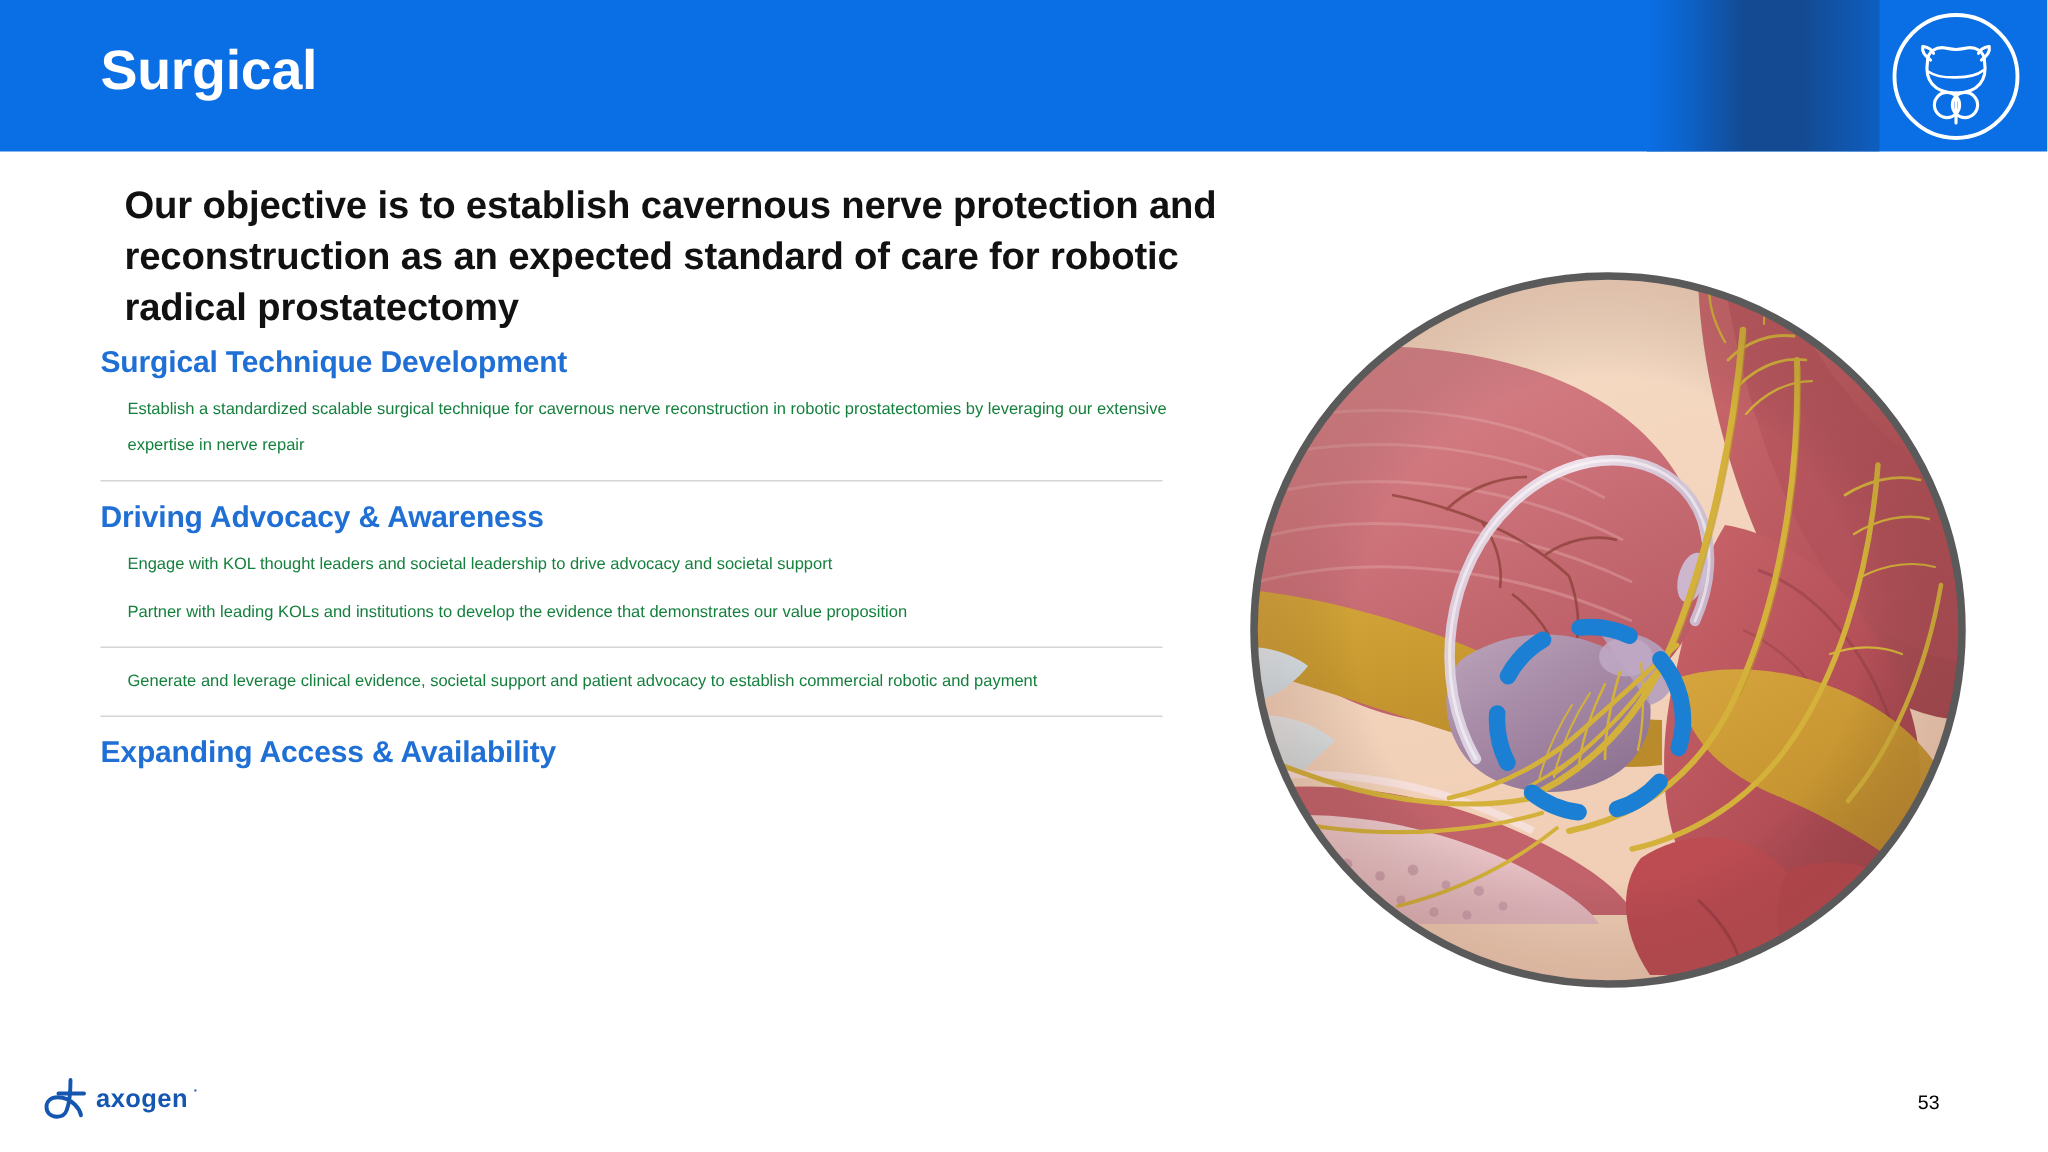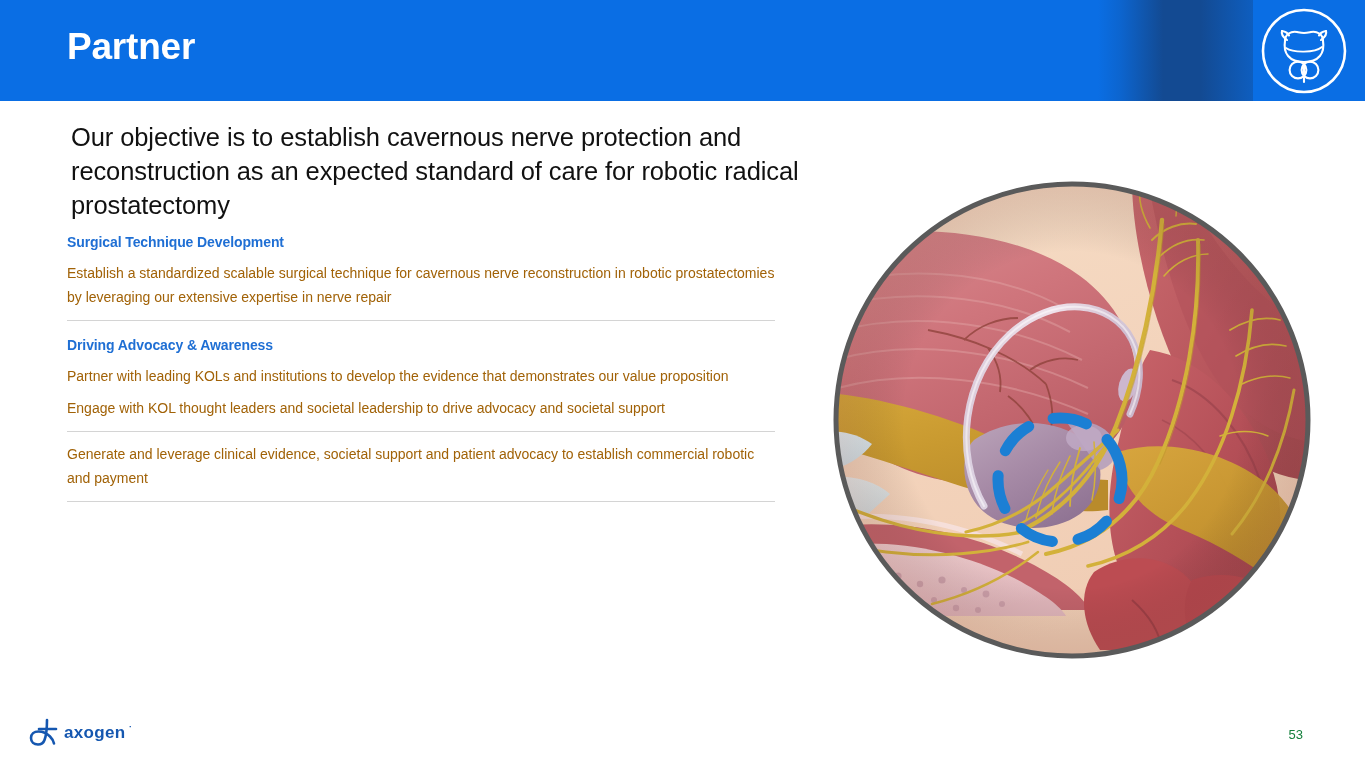--- a/index.html
+++ b/index.html
@@ -74,41 +74,41 @@
 
   
   .content {
     position: absolute;
     left: 67px;
     top: 120px;
     width: 770px;
   }
   .objective {
     font-size: 25.5px;
-    font-weight: normal;
+    font-weight: bold;
     color: #111111;
     line-height: 34px;
-    margin: 0 0 6px 4px;
+    margin: 0 0 6px 16px;
     width: 772px;
     letter-spacing: -0.1px;
   }
   .section { margin: 0; }
   .section-heading {
-    font-size: 14px;
+    font-size: 20px;
     font-weight: bold;
     color: #1f6fd4;
     line-height: 28px;
     margin: 6px 0 5px 0;
     letter-spacing: -0.1px;
   }
   .body-text {
-    font-size: 14px;
-    color: #a16207;
+    font-size: 11px;
+    color: #15803d;
     line-height: 24px;
-    margin: 0 0 8px 0;
+    margin: 0 0 8px 18px;
     width: 710px;
   }
   .divider {
     width: 708px;
     height: 1px;
     background: #d4d4d4;
     margin: 11px 0 10px 0;
   }
 
   
@@ -141,38 +141,38 @@
   }
   .footer-logo .wordmark .tm {
     position: absolute;
     top: -1px;
     right: -7px;
     font-size: 9px;
     font-weight: bold;
   }
   .page-number {
     position: absolute;
-    right: 62px;
+    right: 72px;
     bottom: 26px;
     font-size: 13px;
-    color: #15803d;
+    color: #000000;
   }
 </style>
 </head>
 <body>
 
 <div class="header">
 
   <div class="header-photo">
     <div class="ph-base"></div>
     <div class="ph-fade-l"></div>
     <div class="ph-fade-r"></div>
   </div>
 
-  <div class="header-title">Partner</div>
+  <div class="header-title">Surgical</div>
 
   <div class="header-logo-circle">
     <svg viewBox="0 0 90 90" width="90" height="90">
       <circle cx="45" cy="45" r="41" fill="none" stroke="#ffffff" stroke-width="2.6"></circle>
 
       <path d="M26 35 C24 47, 30 56, 45 56 C60 56, 66 47, 64 35" fill="none" stroke="#ffffff" stroke-width="2.1" stroke-linecap="round"></path>
 
       <path d="M26 35 C26 28, 32 25, 38 26 C40 26.4, 42 27, 45 27 C48 27, 50 26.4, 52 26 C58 25, 64 28, 64 35" fill="none" stroke="#ffffff" stroke-width="2.1" stroke-linecap="round"></path>
       <path d="M28 34 C24 31, 22 28, 23 25" fill="none" stroke="#ffffff" stroke-width="2.1" stroke-linecap="round"></path>
       <path d="M23 25 C26 25.5, 29 27, 30 29.5" fill="none" stroke="#ffffff" stroke-width="2.1" stroke-linecap="round"></path>
@@ -195,33 +195,34 @@
 
   <div class="section">
     <div class="section-heading">Surgical Technique Development</div>
     <p class="body-text">Establish a standardized scalable surgical technique for cavernous nerve reconstruction in robotic prostatectomies by leveraging our extensive expertise in nerve repair</p>
   </div>
 
   <div class="divider"></div>
 
   <div class="section">
     <div class="section-heading">Driving Advocacy &amp; Awareness</div>
+    <p class="body-text">Engage with KOL thought leaders and societal leadership to drive advocacy and societal support</p>
     <p class="body-text">Partner with leading KOLs and institutions to develop the evidence that demonstrates our value proposition</p>
-    <p class="body-text">Engage with KOL thought leaders and societal leadership to drive advocacy and societal support</p>
   </div>
 
   <div class="divider"></div>
 
   <div class="section">
     <p class="body-text">Generate and leverage clinical evidence, societal support and patient advocacy to establish commercial robotic and payment</p>
   </div>
 
   <div class="divider"></div>
 
   <div class="section">
+    <div class="section-heading">Expanding Access &amp; Availability</div>
   </div>
 </div>
 
 <div class="illustration">
   <svg viewBox="0 0 480 480" width="480" height="480">
     <defs>
       <clipPath id="circClip">
           <circle cx="240" cy="240" r="236"></circle>
         </clipPath>
 

